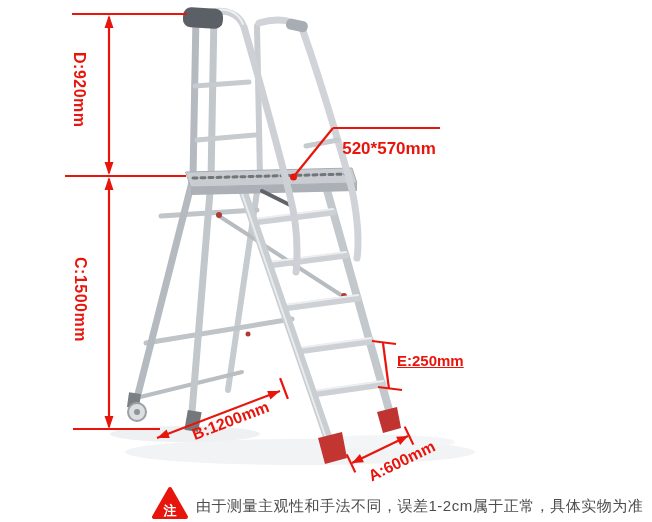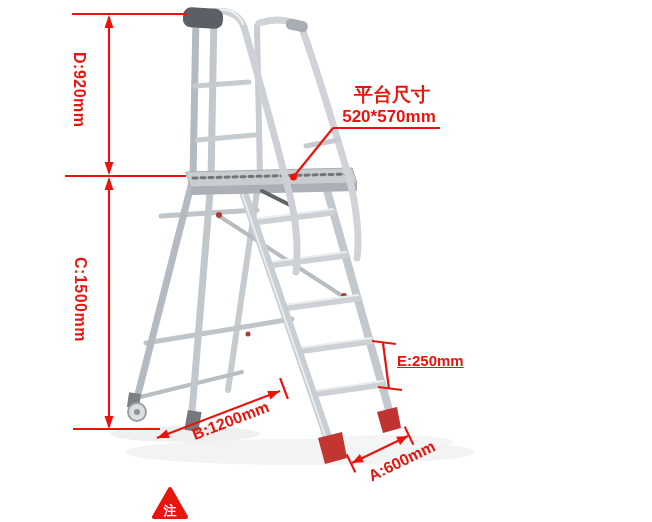--- a/index.html
+++ b/index.html
@@ -10,21 +10,21 @@
   #stage svg{position:absolute;left:0;top:0;}
   .label{
     position:absolute;color:#e8150c;font-weight:bold;white-space:nowrap;
     line-height:1.05;
   }
   .dim-v{transform:rotate(90deg);transform-origin:0 0;font-size:16px;letter-spacing:0.5px;}
   .dim-b{transform:rotate(-21deg);transform-origin:0 0;font-size:16px;}
   .dim-a{transform:rotate(-26deg);transform-origin:0 0;font-size:16px;}
   .dim-e{font-size:15px;text-decoration:underline;}
   .plat-title{font-size:19px;text-align:center;width:110px;}
-  .plat-size{font-size:17px;text-align:center;width:114px;}
+  .plat-size{font-size:17px;text-align:center;width:114px;margin-top:32px;}
   .note-text{
     position:absolute;left:196px;top:497px;color:#4c4c4c;font-size:15px;
     letter-spacing:0.5px;white-space:nowrap;
   }
 </style>
 </head>
 <body>
 
 <div id="stage">
 
@@ -148,16 +148,16 @@
       </g>
     </g>
   </svg>
 
   <div class="label dim-v" style="left:87px;top:52px;">D:920mm</div>
   <div class="label dim-v" style="left:88px;top:257px;">C:1500mm</div>
   <div class="label dim-b" style="left:190px;top:428px;">B:1200mm</div>
   <div class="label dim-a" style="left:366px;top:470px;">A:600mm</div>
   <div class="label dim-e" style="left:397px;top:353px;">E:250mm</div>
 
-  <div class="label plat-title" style="left:337px;top:85px;">平台尺寸</div>
   <div class="label plat-size" style="left:332px;top:108px;">520*570mm</div>
 
+  <div class="note-text">由于测量主观性和手法不同，误差1-2cm属于正常，具体实物为准</div>
 </div>
 
 </body></html>

